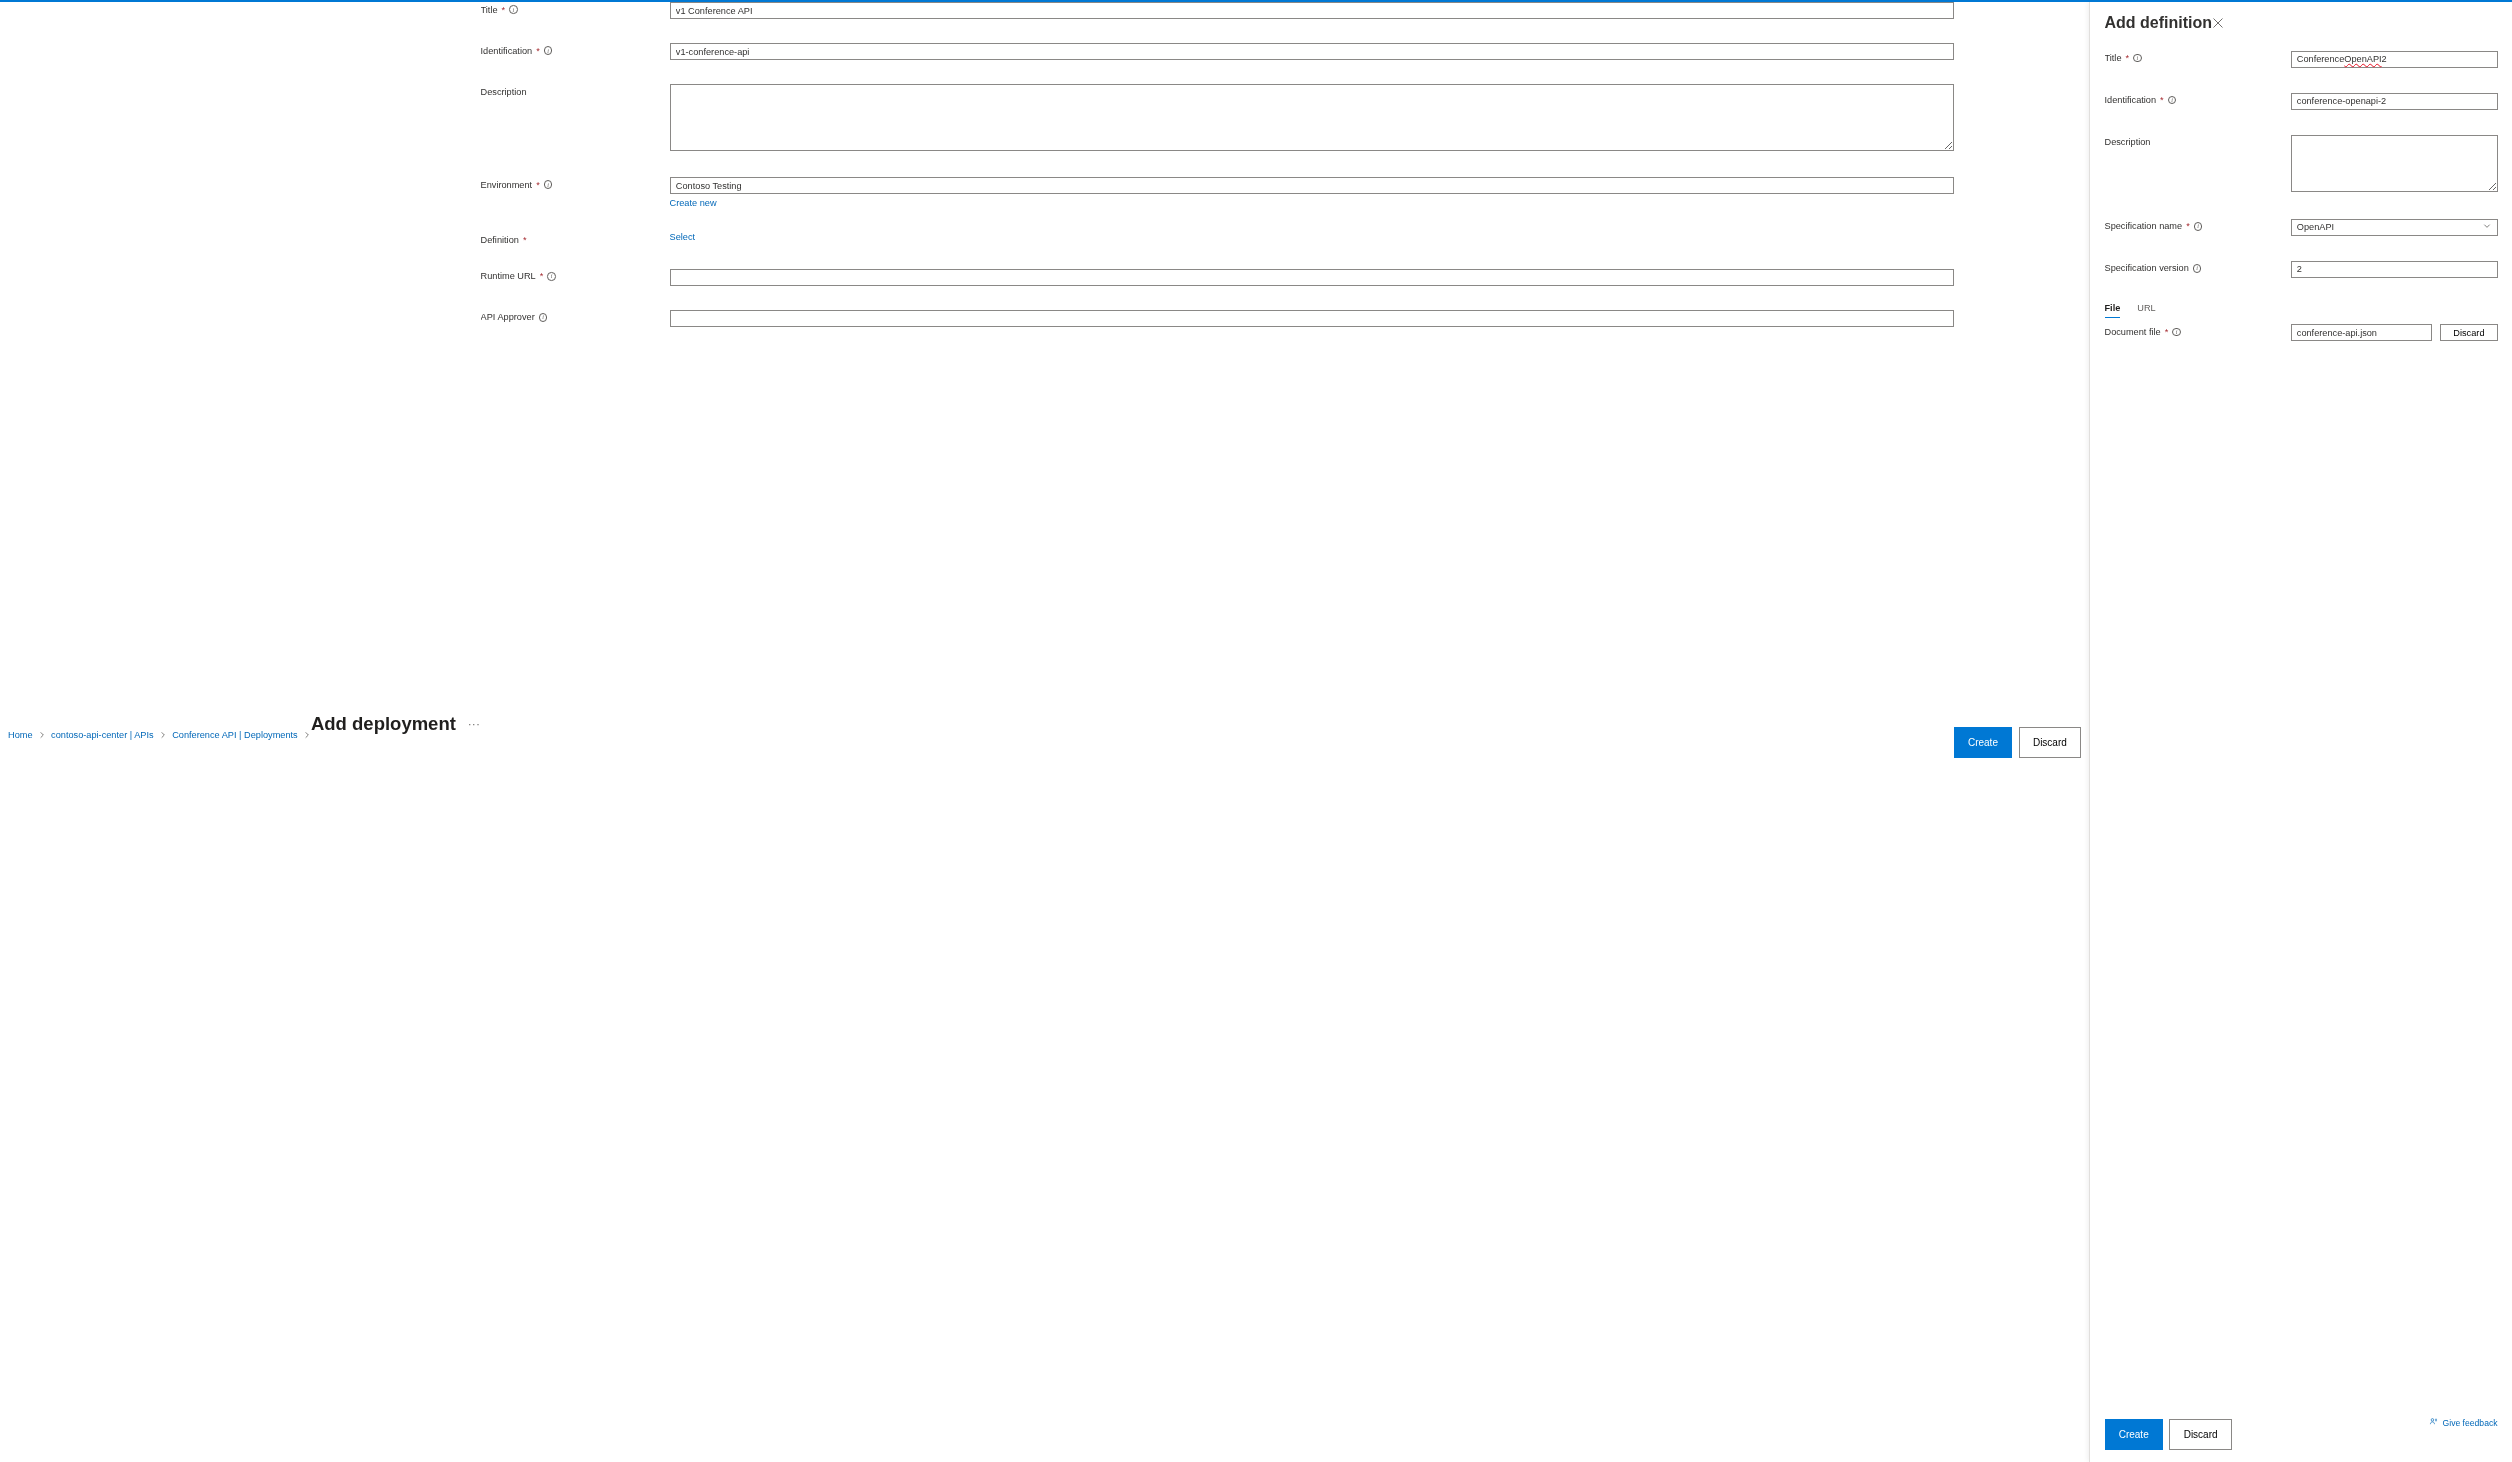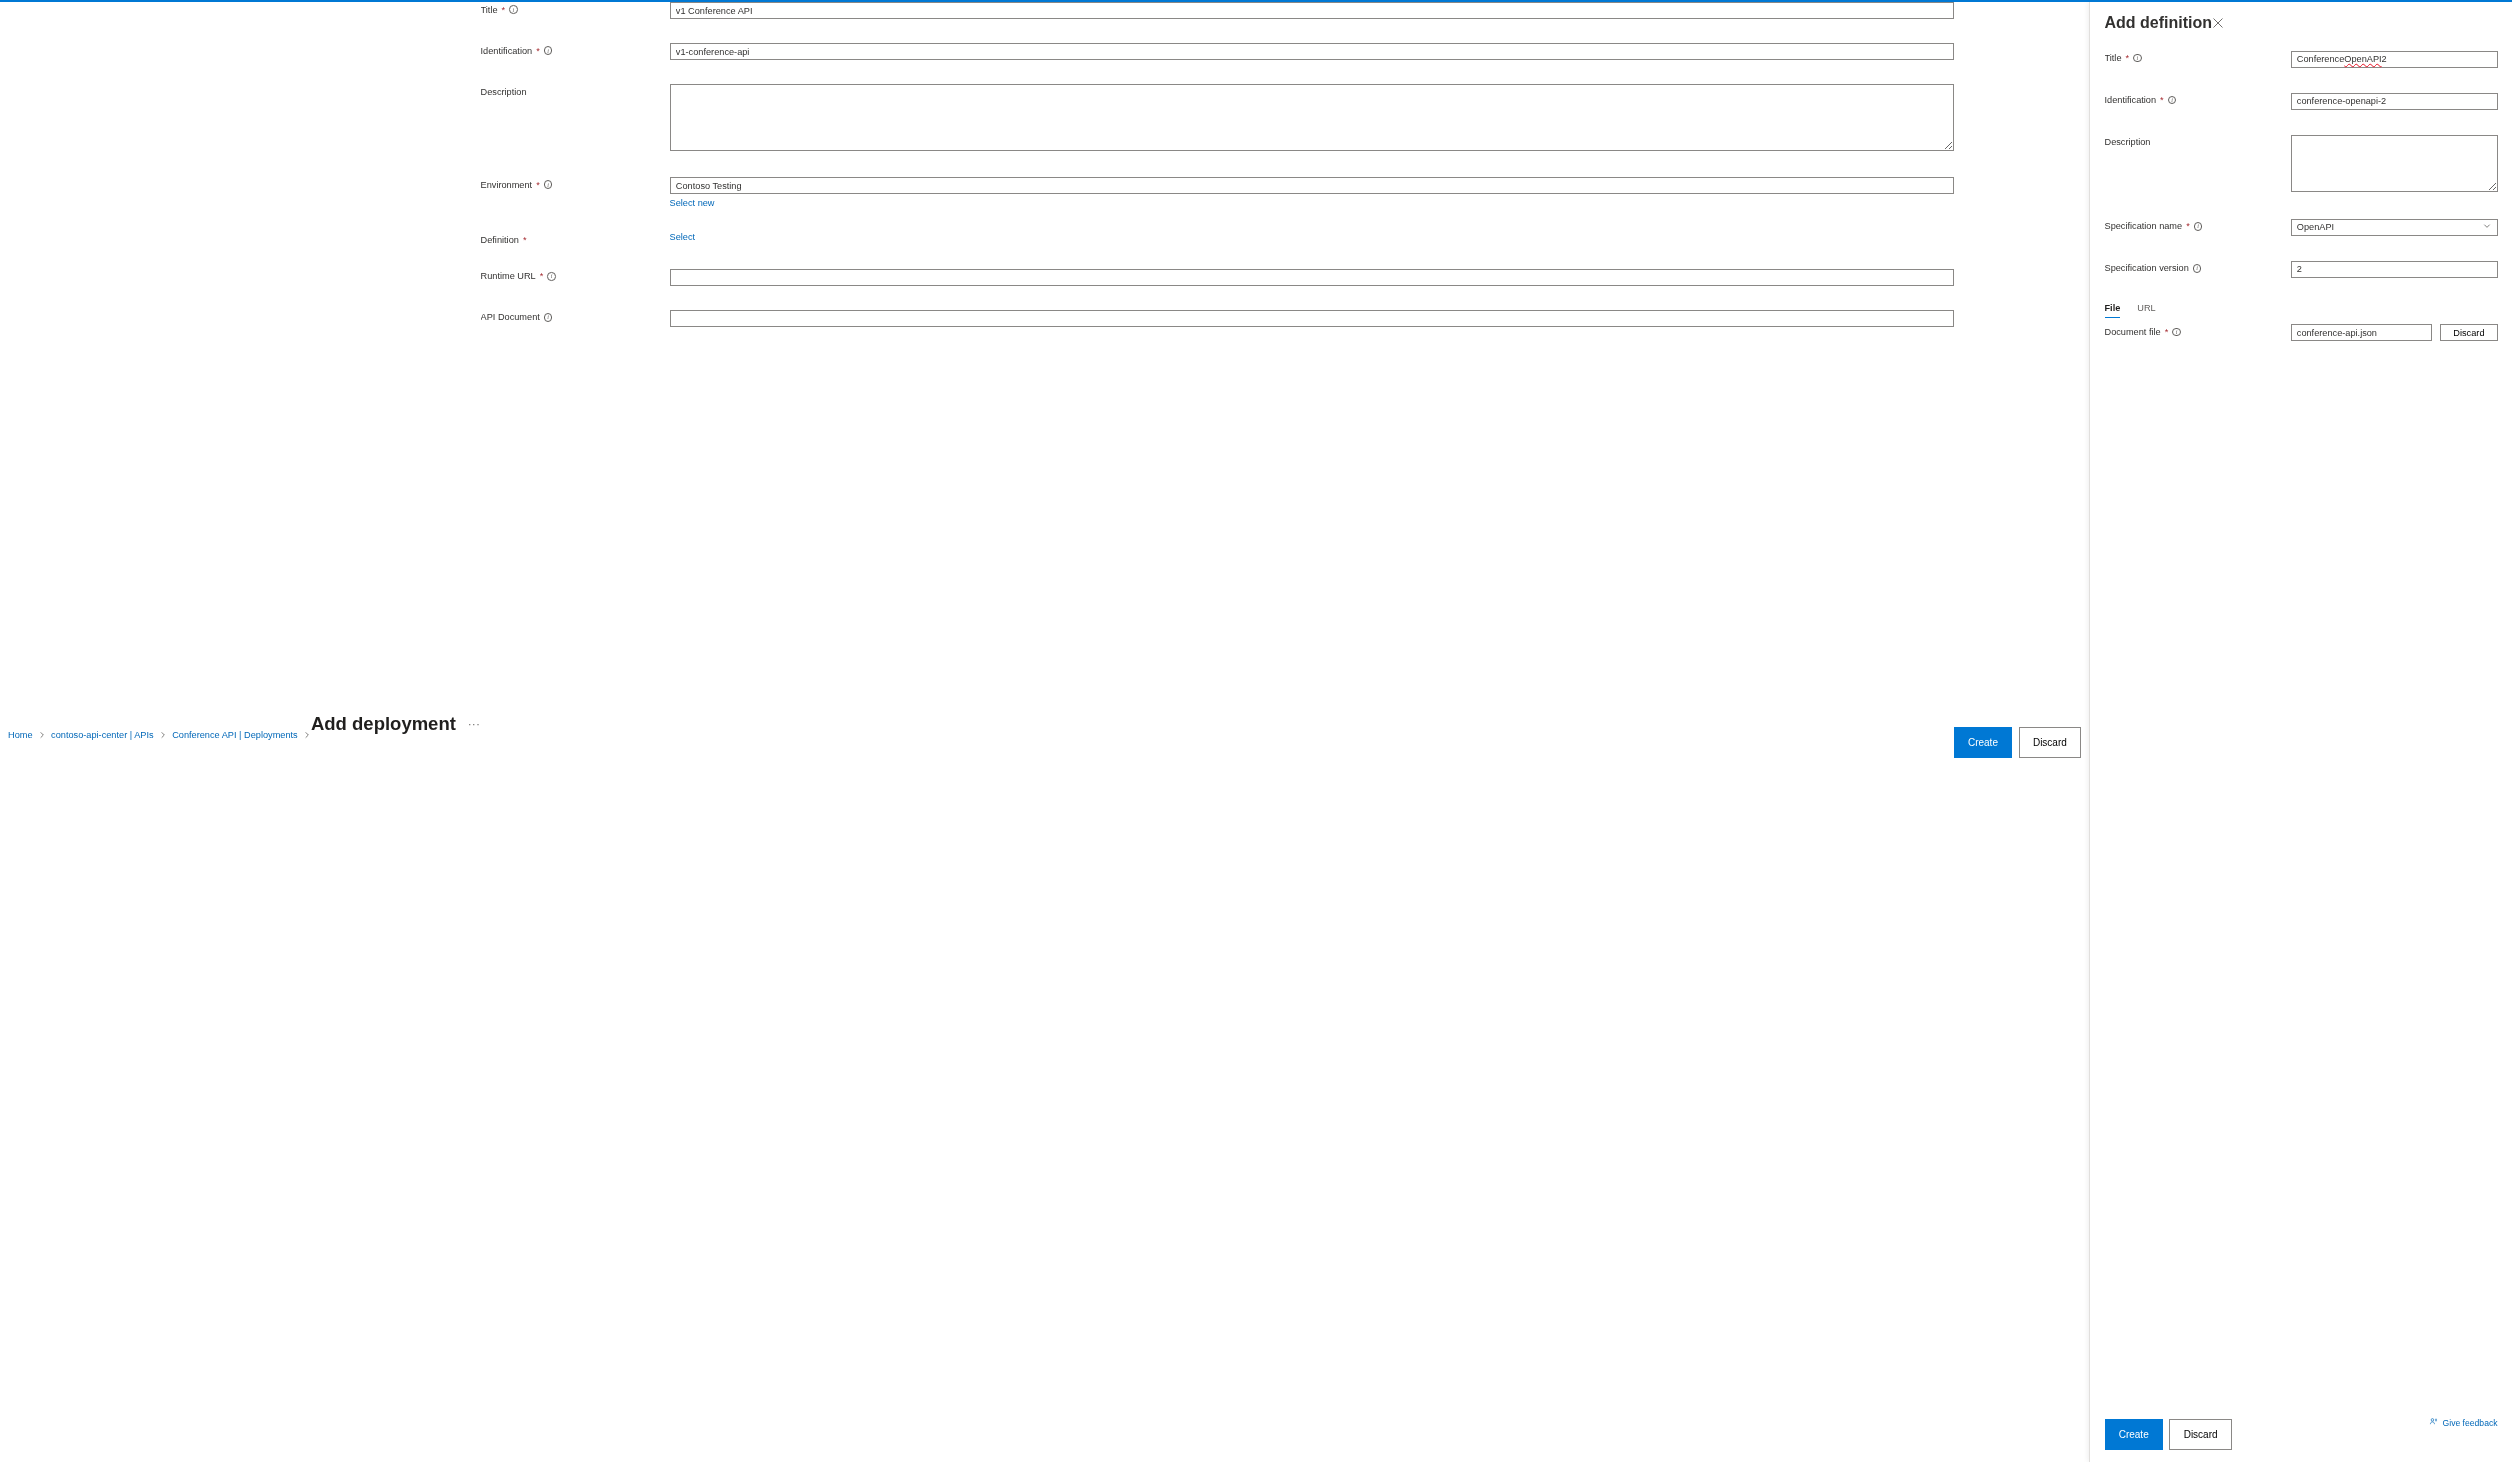--- a/index.html
+++ b/index.html
@@ -148,21 +148,21 @@
 
       <div class="form-row">
         <div class="form-label-col">
           <span>Environment</span>
           <span class="req">*</span>
           <span class="info-icon">i</span>
         </div>
         <div class="form-input-col">
           <input type="text" value="Contoso Testing" style="">
           <div class="below-input">
-            <a href="#" class="link-action">Select new</a>
+            <a href="#" class="link-action">Create new</a>
           </div>
         </div>
       </div>
 
       <div class="form-row">
         <div class="form-label-col">
           <span>Definition</span>
           <span class="req">*</span>
         </div>
         <div class="form-input-col">
@@ -176,21 +176,21 @@
           <span class="req">*</span>
           <span class="info-icon">i</span>
         </div>
         <div class="form-input-col">
           <input type="text" value="" style="">
         </div>
       </div>
 
       <div class="form-row">
         <div class="form-label-col">
-          <span>API Document</span>
+          <span>API Approver</span>
           <span class="info-icon">i</span>
         </div>
         <div class="form-input-col">
           <input type="text" value="" style="">
         </div>
       </div>
     </div>
 
     <div class="footer-bar">
       <button class="btn btn-primary">Create</button>

